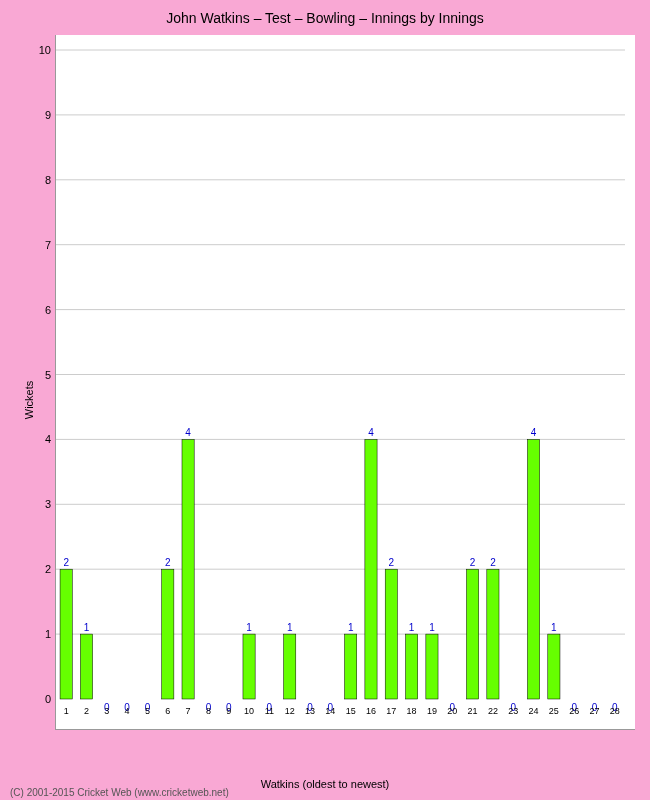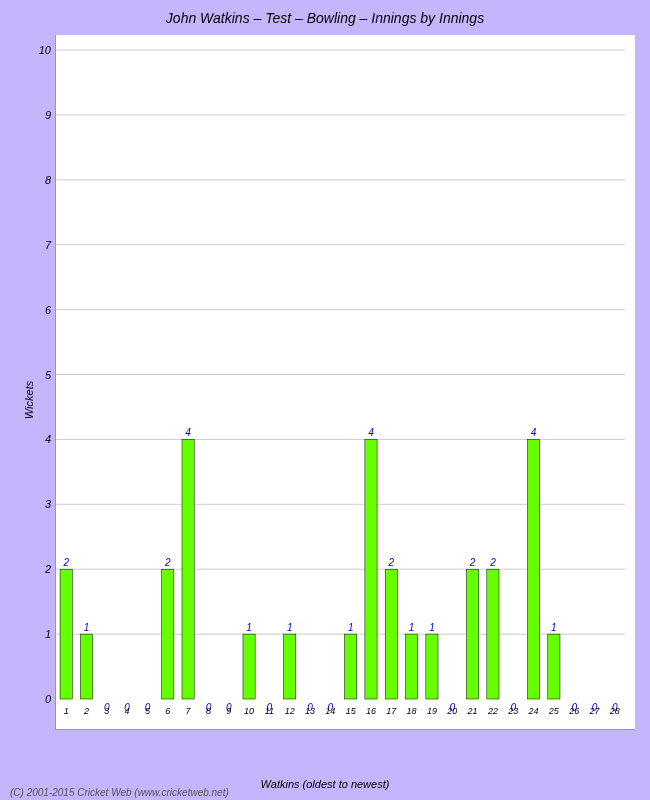--- a/index.html
+++ b/index.html
@@ -8,22 +8,21 @@
       height: 800px;
       background: #fff;
       font-family: Arial, sans-serif;
       font-size: 12px;
       overflow: hidden;
     }
     .chart-container {
       width: 650px;
       height: 800px;
       position: relative;
-      background: #c4b5fd;
-      font-style: italic;
+      background: #f9a8d4;
     }
     .chart-title {
       text-align: center;
       font-size: 14px;
       padding-top: 10px;
       padding-bottom: 5px;
       color: #000;
     }
     .chart-area {
       position: absolute;

